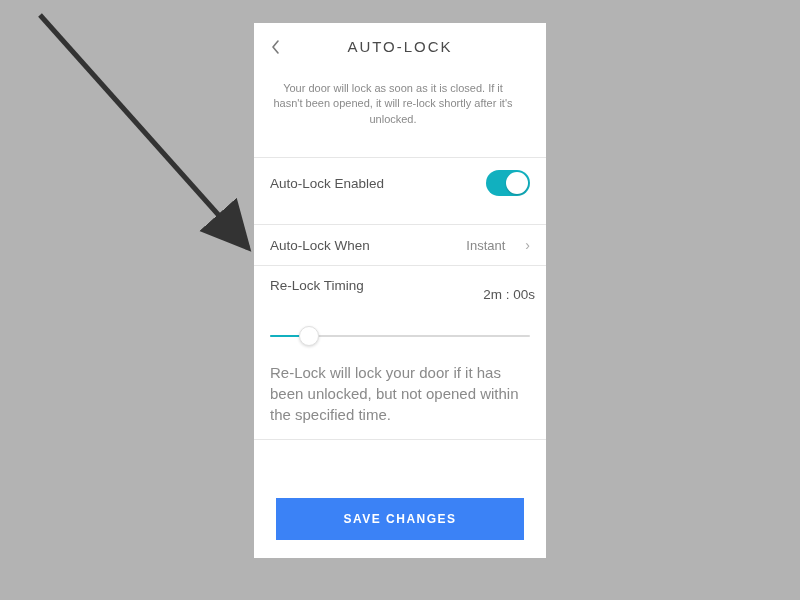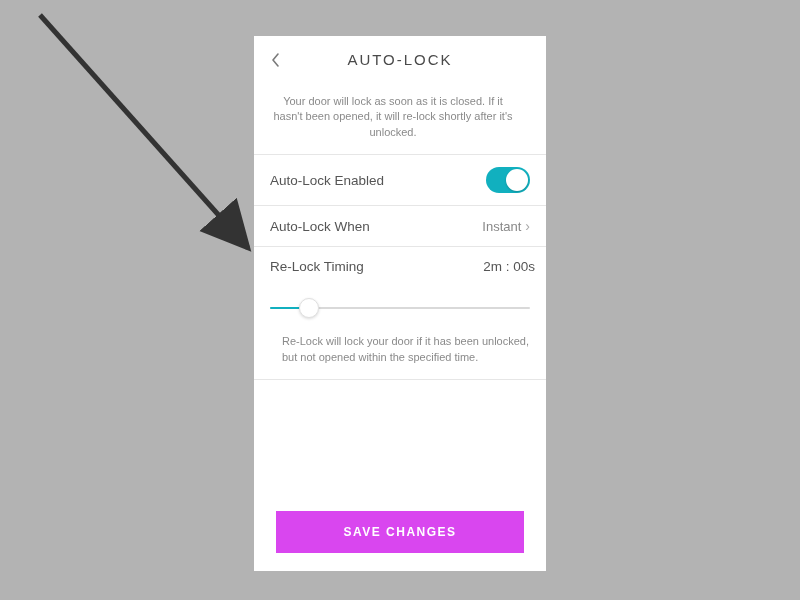--- a/index.html
+++ b/index.html
@@ -7,21 +7,21 @@
       width: 800px;
       height: 600px;
       background: #b3b3b3;
       font-family: -apple-system, BlinkMacSystemFont, "Segoe UI", Helvetica, Arial, sans-serif;
       position: relative;
       overflow: hidden;
     }
     .phone {
       position: absolute;
       left: 254px;
-      top: 36px;
+      top: 23px;
       width: 292px;
       height: 535px;
       background: #ffffff;
       display: flex;
       flex-direction: column;
     }
     .header {
       height: 48px;
       display: flex;
       align-items: center;
@@ -55,23 +55,24 @@
       line-height: 1.4;
     }
     .row {
       display: flex;
       align-items: center;
       justify-content: space-between;
       padding: 12px 16px;
       border-top: 1px solid #e6e6e6;
       font-size: 13.5px;
       color: #555;
+      margin-top: 16px;
     }
     .row-label { color: #555; }
-    .row-value { color: #888; font-size: 13px; display: flex; align-items: center; gap: 4px; }
+    .row-value { color: #888; font-size: 13px; display: flex; align-items: center; gap: 20px; }
     .toggle {
       width: 44px;
       height: 26px;
       border-radius: 13px;
       background: #11b0bf;
       position: relative;
       cursor: pointer;
     }
     .toggle-knob {
       position: absolute;
@@ -86,21 +87,21 @@
     .relock-row {
       border-top: 1px solid #e6e6e6;
       padding: 12px 11px 6px 16px;
     }
     .relock-head {
       display: flex;
       justify-content: space-between;
       font-size: 13.5px;
       color: #555;
     }
-    .relock-value { color: #555; }
+    .relock-value { color: #555; margin-top: 9px; }
     .slider-wrap {
       padding: 18px 16px 8px 16px;
     }
     .slider {
       position: relative;
       height: 20px;
       cursor: pointer;
     }
     .track {
       position: absolute;
@@ -126,30 +127,30 @@
       left: 15%;
       transform: translateX(-50%);
       width: 20px;
       height: 20px;
       border-radius: 50%;
       background: #fff;
       border: 1px solid #e0e0e0;
       box-shadow: 0 1px 3px rgba(0,0,0,0.15);
     }
     .relock-desc {
-      padding: 8px 16px 14px 28px;
-      font-size: 11px;
+      padding: 8px 16px 14px 16px;
+      font-size: 15px;
       color: #8a8a8a;
       line-height: 1.4;
       border-bottom: 1px solid #e6e6e6;
     }
     .spacer { flex: 1; }
     .save-btn {
       margin: 0 22px 18px 22px;
-      background: #d946ef;
+      background: #3b82f6;
       color: #fff;
       text-align: center;
       padding: 14px 0;
       font-size: 12px;
       letter-spacing: 1.5px;
       font-weight: 600;
       cursor: pointer;
     }
     .arrow-overlay {
       position: absolute;

